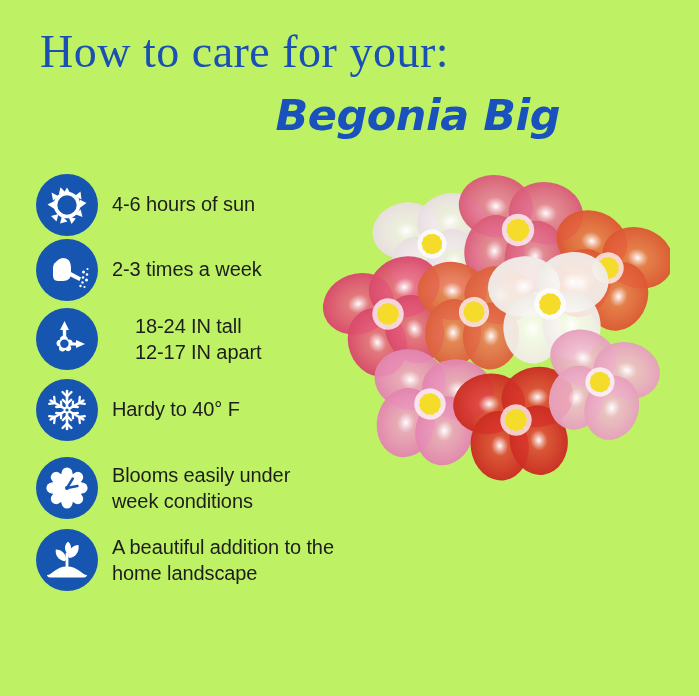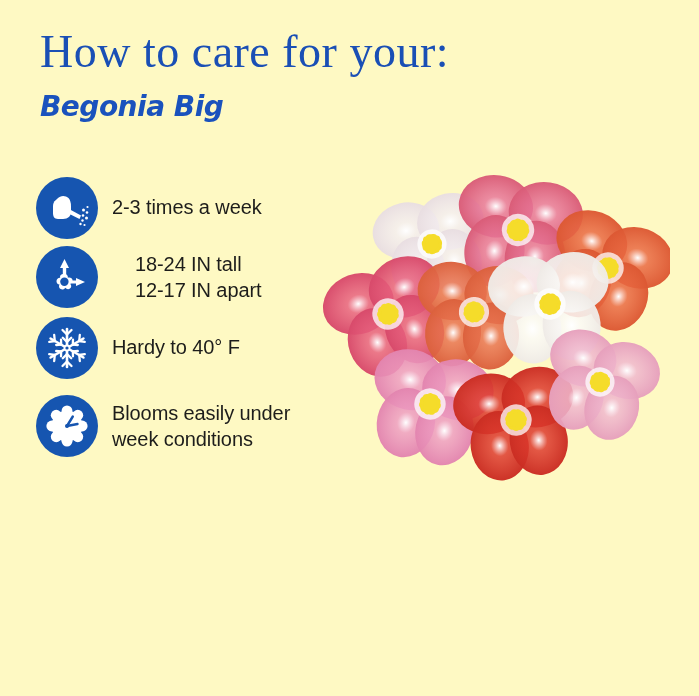--- a/index.html
+++ b/index.html
@@ -4,21 +4,21 @@
 <style>
   html, body {
     margin: 0;
     padding: 0;
     background: #ffffff;
   }
   #page {
     position: relative;
     width: 699px;
     height: 696px;
-    background: #fef9c3;
+    background: #bef264;
     overflow: hidden;
     font-family: "Liberation Sans", sans-serif;
   }
 
   
   .heading-block {
     position: absolute;
     left: 40px;
     top: 28px;
     width: 520px;
@@ -28,26 +28,27 @@
     font-size: 46px;
     line-height: 1.05;
     color: #1a4fb5;
     letter-spacing: 0.5px;
     white-space: nowrap;
   }
   .title-sub {
     font-family: "DejaVu Sans", sans-serif;
     font-style: italic;
     font-weight: bold;
-    font-size: 28px;
+    font-size: 43px;
     line-height: 1.1;
     color: #1a52bd;
     margin-top: 16px;
     letter-spacing: -0.5px;
     white-space: nowrap;
+    text-align: right;
   }
 
   
   .care-list {
     position: absolute;
     left: 36px;
     top: 174px;
     width: 380px;
   }
   .care-row {
@@ -103,20 +104,42 @@
 
 <div id="page">
 
   <div class="heading-block">
     <div class="title-main">How to care for your:</div>
     <div class="title-sub">Begonia Big</div>
   </div>
 
   <div class="care-list">
 
+    <div class="care-row row-sun">
+      <div class="care-icon">
+        <svg width="62" height="62" viewBox="0 0 62 62">
+          <g fill="#ffffff">
+            <path d="M31 13.5 L35 20.5 L27 20.5 Z"></path>
+            <path d="M44.5 17.5 L45.5 25.5 L38.8 22 Z"></path>
+            <path d="M50.5 29 L44 33.8 L44 25.8 Z"></path>
+            <path d="M46.5 43 L39.2 40.2 L44.6 35.4 Z"></path>
+            <path d="M35.5 50 L32.5 42.6 L39.8 44.4 Z"></path>
+            <path d="M24 49.5 L26 42 L31.5 47.5 Z"></path>
+            <path d="M15 42 L22.5 40 L20.5 47.5 Z"></path>
+            <path d="M11.5 30.5 L18.5 27 L18.5 35 Z"></path>
+            <path d="M15.5 18.5 L22.5 22.2 L17 26.5 Z"></path>
+            <path d="M24.5 13.2 L30 19 L22.8 20.6 Z"></path>
+          </g>
+          <circle cx="31" cy="31" r="11.5" fill="none" stroke="#ffffff" stroke-width="3.6"></circle>
+        </svg>
+      </div>
+      <div class="care-text">
+        <span class="line">4-6 hours of sun</span>
+      </div>
+    </div>
 
     <div class="care-row row-water">
       <div class="care-icon">
         <svg width="62" height="62" viewBox="0 0 62 62">
           <g fill="#ffffff">
 
             <path d="M17 29 C17 24 21 21 26 21 C31 21 35 24 35 29 L35 35
                      C35 39 32 42 27 42 L22 42 C18 42 17 39 17 36 Z"></path>
 
             <path d="M19 29 C19 21 25 17.5 30 19.5 C34 21 35 25 34.5 28.5
@@ -238,20 +261,43 @@
           </g>
           <circle cx="31" cy="31" r="2" fill="#1655b0"></circle>
         </svg>
       </div>
       <div class="care-text">
         <span class="line">Blooms easily under</span>
         <span class="line">week conditions</span>
       </div>
     </div>
 
+    <div class="care-row row-landscape">
+      <div class="care-icon">
+        <svg width="62" height="62" viewBox="0 0 62 62">
+          <g fill="#ffffff">
+
+            <path d="M11 46 C16 46 20 37.5 31 37.5 C42 37.5 46 46 51 46
+                     C51 47.6 49.5 48.6 46 48.6 L16 48.6 C12.5 48.6 11 47.6 11 46 Z"></path>
+
+            <path d="M29.6 39 L29.6 24 L32.4 24 L32.4 39 Z"></path>
+
+            <path d="M32 27.5 C32 21 36 16.5 42.5 16 C43.5 22.5 40 28 33.5 29 Z"></path>
+
+            <path d="M30 30.5 C30 25 26 20.8 19.8 20.6 C19 26.5 22.5 31.5 28.8 32.2 Z"></path>
+
+            <path d="M31 24.5 C28 20.5 28.5 15.5 32 12.8 C35.5 15.4 36 20.4 33 24.5 Z"></path>
+          </g>
+        </svg>
+      </div>
+      <div class="care-text">
+        <span class="line">A beautiful addition to the</span>
+        <span class="line">home landscape</span>
+      </div>
+    </div>
 
   </div>
 
   <div class="flower-photo">
     <svg viewBox="0 0 348 312" id="flower-svg" aria-hidden="true">
         <defs>
           <radialGradient id="fg0" cx="50%" cy="50%" r="58%">
             <stop offset="0%" stop-color="#ffffff" stop-opacity="1"></stop>
             <stop offset="26%" stop-color="#f4eef0" stop-opacity="0.85"></stop>
             <stop offset="100%" stop-color="#e6dade" stop-opacity="1"></stop>

